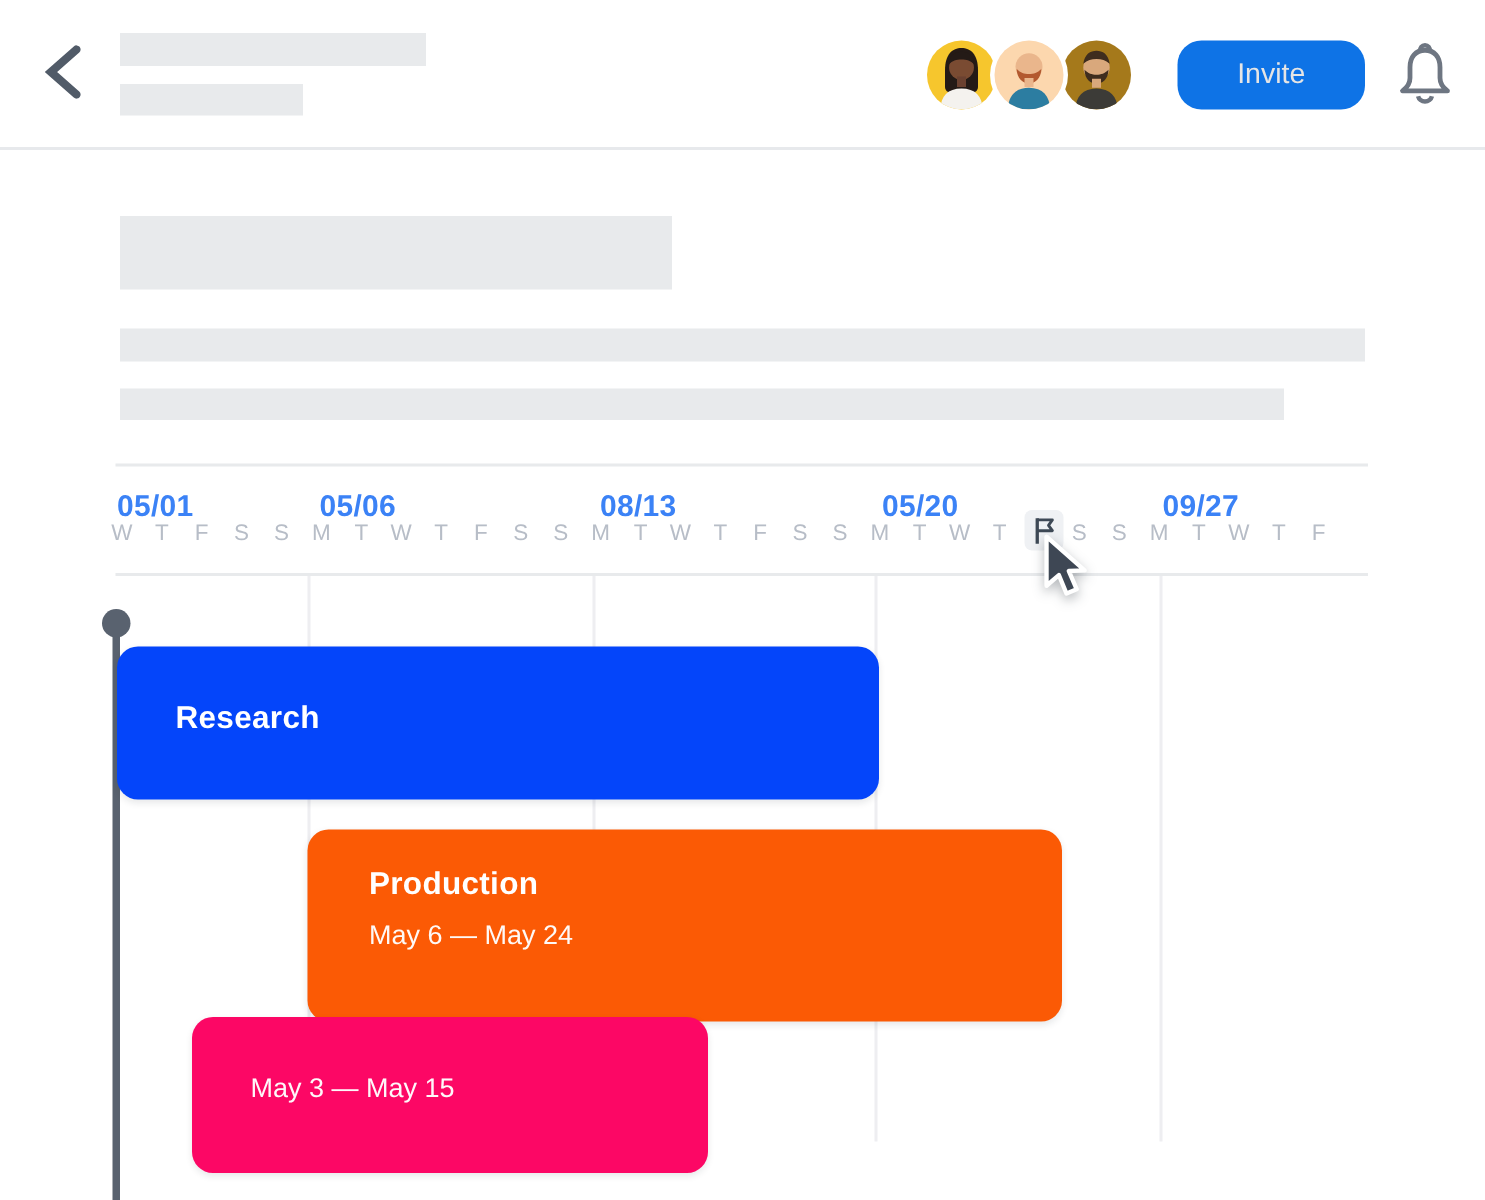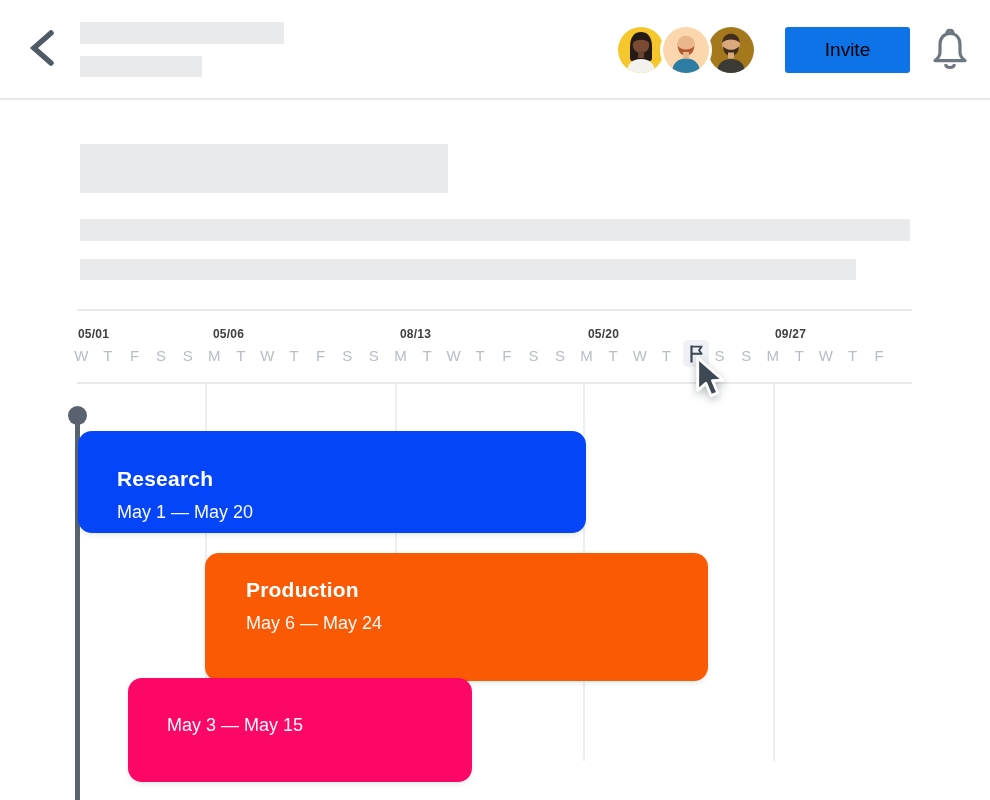--- a/index.html
+++ b/index.html
@@ -14,35 +14,35 @@
               background:none; border:none; cursor:pointer; }
   .ph { position:absolute; background:#e8eaec; }
   .ph-h1 { left:80px; top:22px; width:204px; height:22px; }
   .ph-h2 { left:80px; top:56px; width:122px; height:21px; }
   .avatars { position:absolute; left:618px; top:27px; height:46px; }
   .avatar { position:absolute; top:0; width:46px; height:46px; border-radius:50%;
             overflow:hidden; box-shadow:0 0 0 3px #fff; cursor:pointer; }
   .avatar svg { display:block; }
   .av1 { left:0; z-index:1; } .av2 { left:45px; z-index:3; } .av3 { left:90px; z-index:2; }
   .invite { position:absolute; left:785px; top:27px; width:125px; height:46px;
-            border:none; border-radius:3px; background:#0e73e6; color:#000000;
+            border:none; border-radius:16px; background:#0e73e6; color:#e5e5e5;
             font-size:19px; font-family:inherit; cursor:pointer; }
   .bell { position:absolute; left:928px; top:27px; width:44px; height:46px;
           background:none; border:none; cursor:pointer; }
 
   
   .ph-title { left:80px; top:144px; width:368px; height:49px; }
   .ph-line1 { left:80px; top:219px; width:830px; height:22px; }
   .ph-line2 { left:80px; top:259px; width:776px; height:21px; }
 
   
   .rule { position:absolute; left:77px; width:835px; height:2px; background:#e8eaec; }
   .rule-top { top:309px; } .rule-mid { top:382px; }
-  .week-label { position:absolute; top:327px; font-size:12px; font-weight:700;
-                color:#404040; letter-spacing:.2px; }
+  .week-label { position:absolute; top:327px; font-size:20px; font-weight:700;
+                color:#3b82f6; letter-spacing:.2px; }
   .wk0 { left:78px; } .wk1 { left:213px;text-align:center; } .wk2 { left:400px; } .wk3 { left:588px; } .wk4 { left:775px; }
   .day-row { position:absolute; left:68px; top:347px; display:flex; }
   .day { width:26.6px; text-align:center; font-size:15px; line-height:18px;
          color:#b7bdc7; font-weight:500; }
   .flag-marker { position:absolute; left:683px; top:340px; width:26px; height:27px;
                  background:#eff1f4; border:none; border-radius:5px; cursor:pointer;
                  display:flex; align-items:center; justify-content:center; }
   .cursor { position:absolute; left:694px; top:356px; z-index:20;
             filter:drop-shadow(0 3px 4px rgba(20,30,40,.30)); pointer-events:none; }
 
@@ -173,21 +173,20 @@
   <div class="gridline gl0"></div>
   <div class="gridline gl1"></div>
   <div class="gridline gl2"></div>
   <div class="gridline gl3"></div>
 
   <div class="marker-dot"></div>
   <div class="marker-line"></div>
 
   <div class="task t-research" style="background: rgb(4, 69, 250);">
     <div class="task-title">Research</div>
-    <div class="task-dates">May 1 — May 20</div>
   </div>
 
   <div class="task t-production" style="background: rgb(251, 90, 5);">
     <div class="task-title">Production</div>
     <div class="task-dates">May 6 — May 24</div>
   </div>
 
   <div class="task t-strategy" style="background: rgb(252, 7, 101);">
     <div class="task-dates">May 3 — May 15</div>
   </div>

